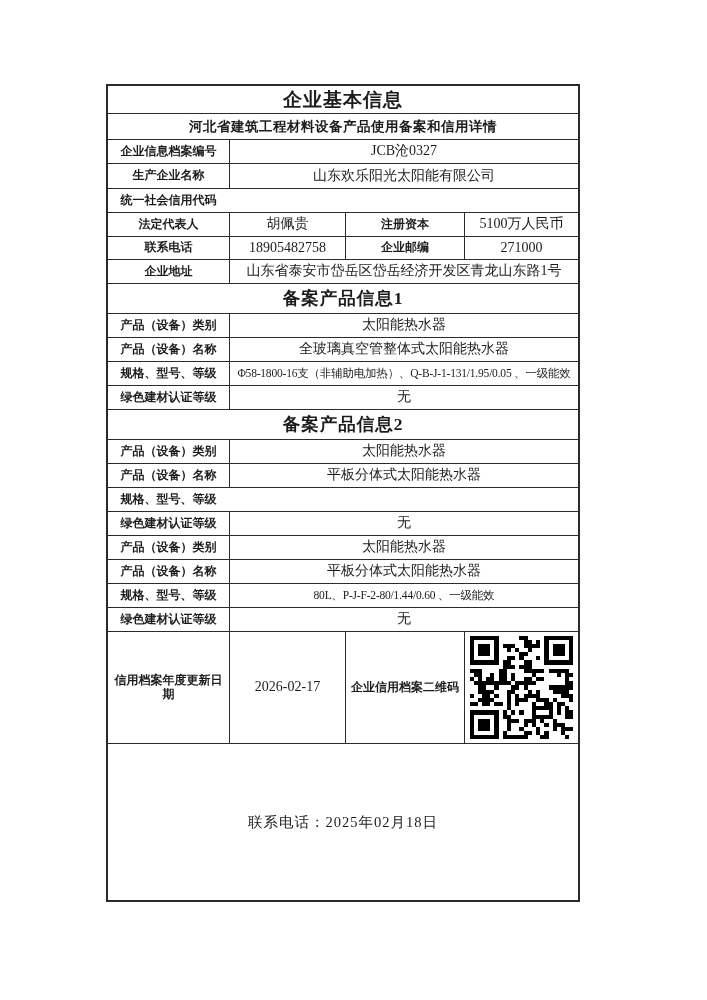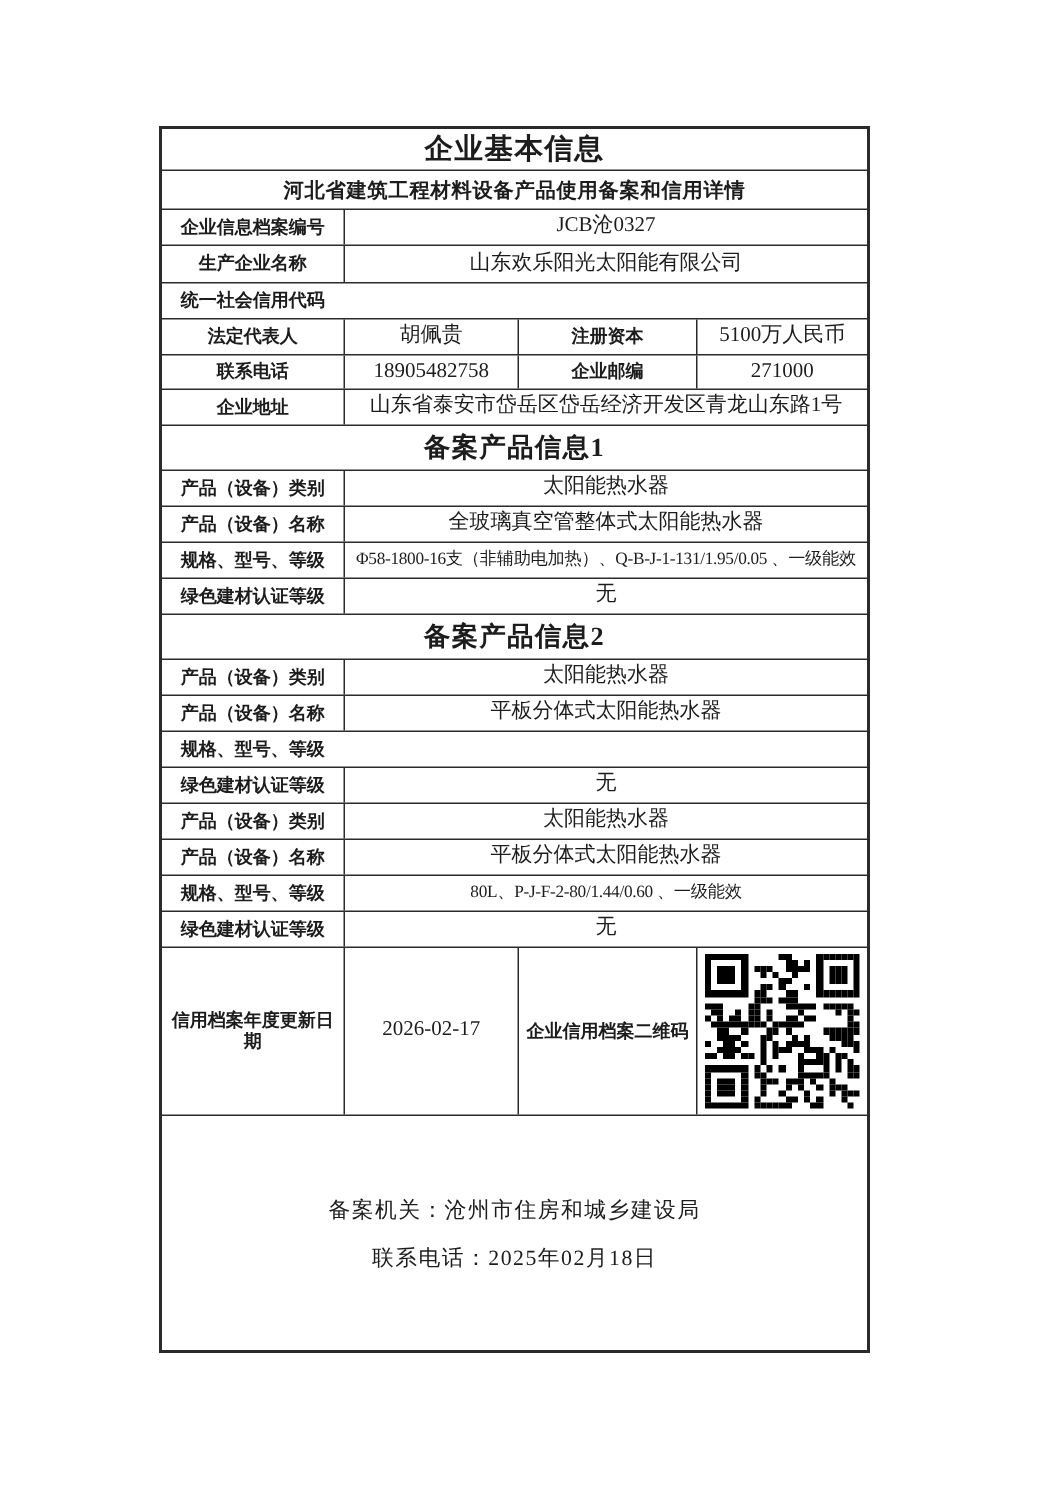--- a/index.html
+++ b/index.html
@@ -466,18 +466,17 @@
           <div style="grid-row:25;grid-column:14"></div>
           <div style="grid-row:25;grid-column:18"></div>
           <div style="grid-row:25;grid-column:19"></div>
           <div style="grid-row:25;grid-column:24"></div>
         </div>
     </div>
   </div>
 
   <div class="row footer-row">
     <div class="footer-cell">
-      <div>备案机关：沧州市住房和城乡建设局</div>
       <div>联系电话：2025年02月18日</div>
     </div>
   </div>
 
 </div>
 
 </body></html>

